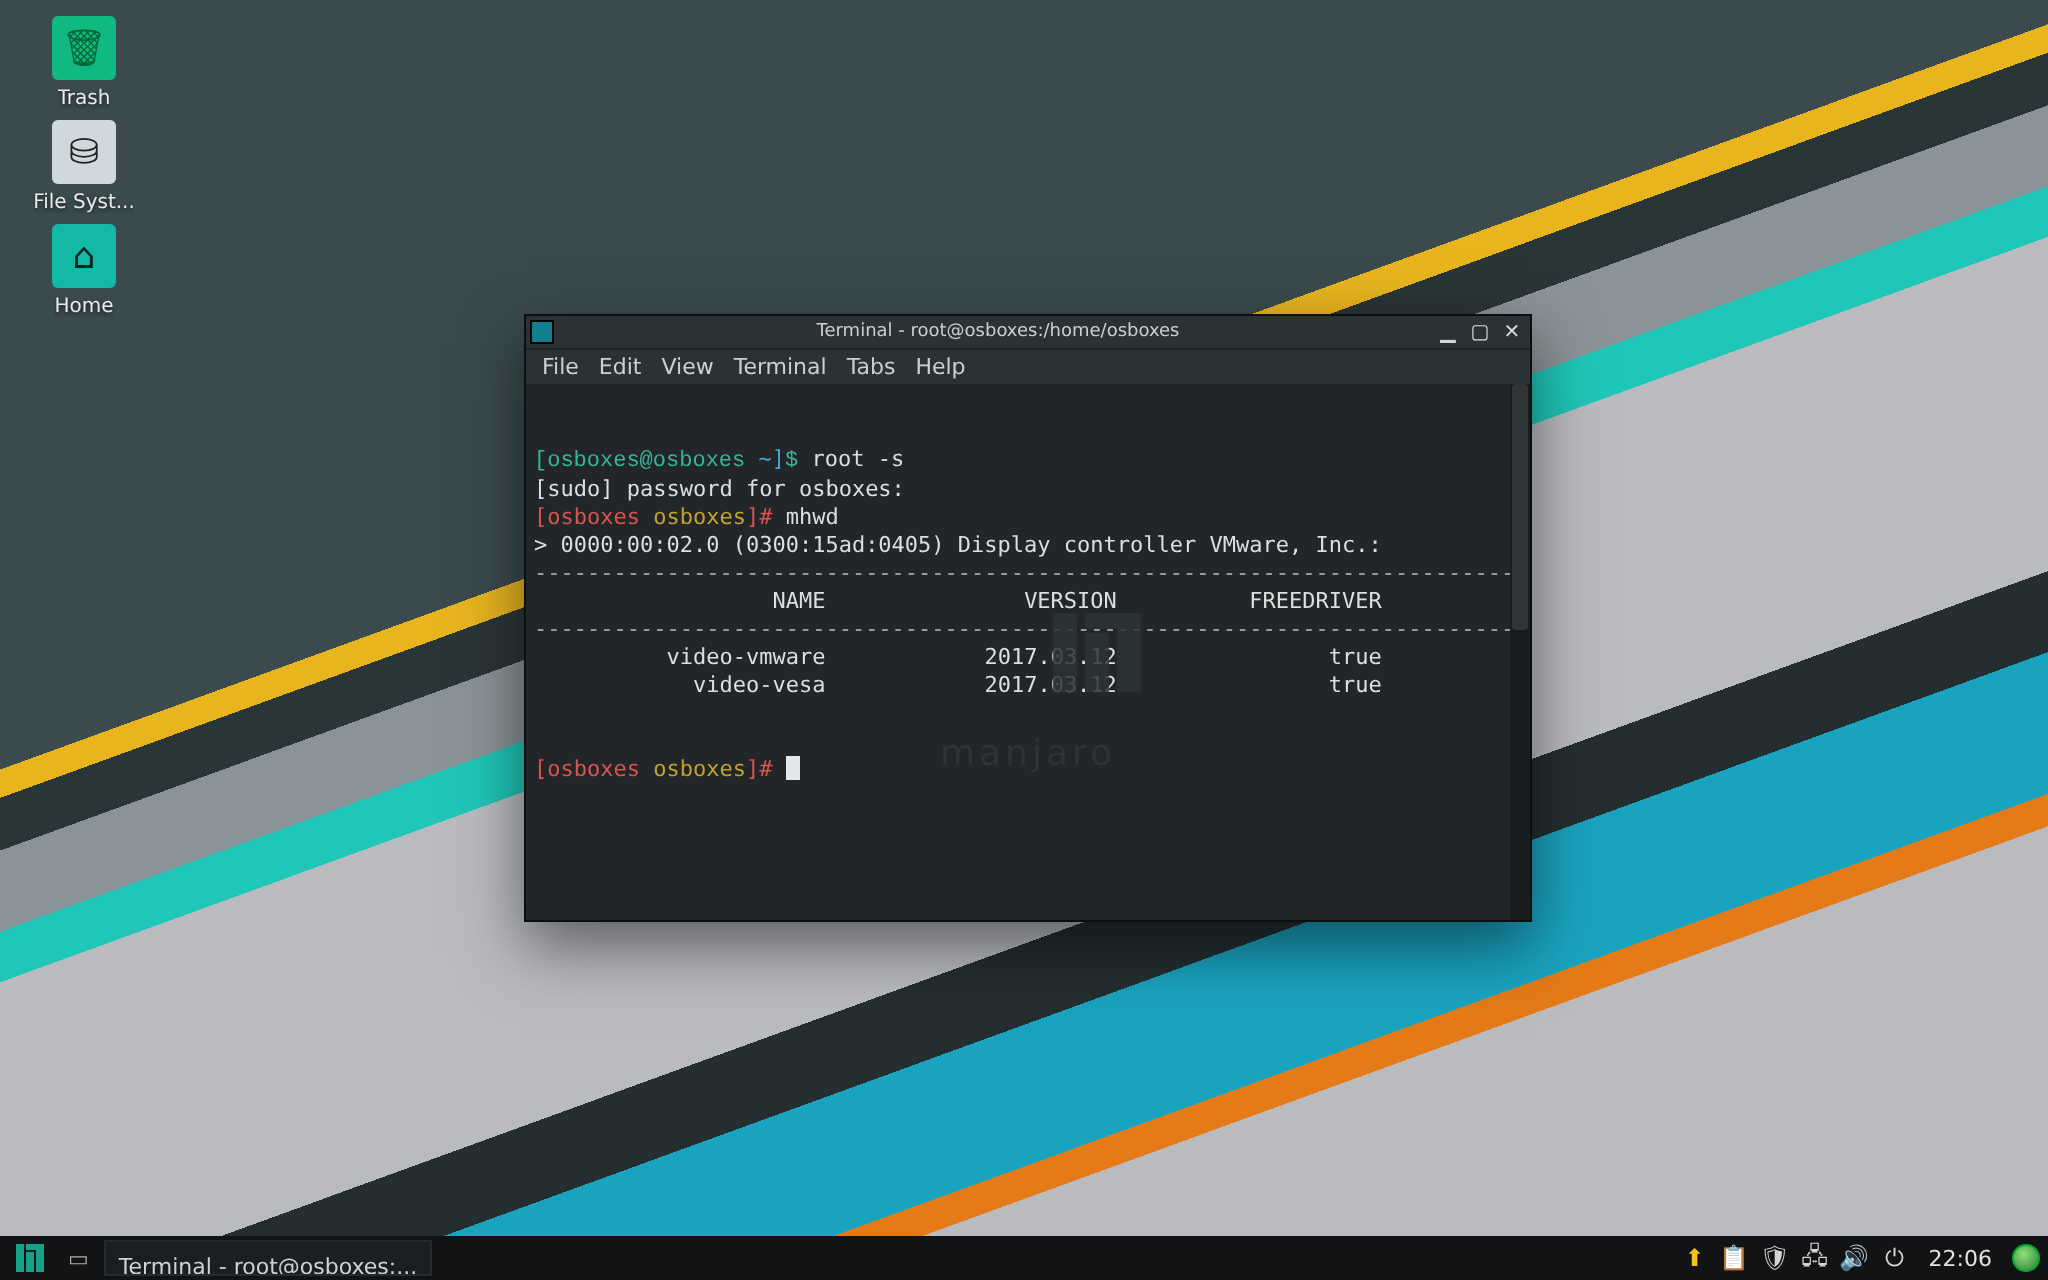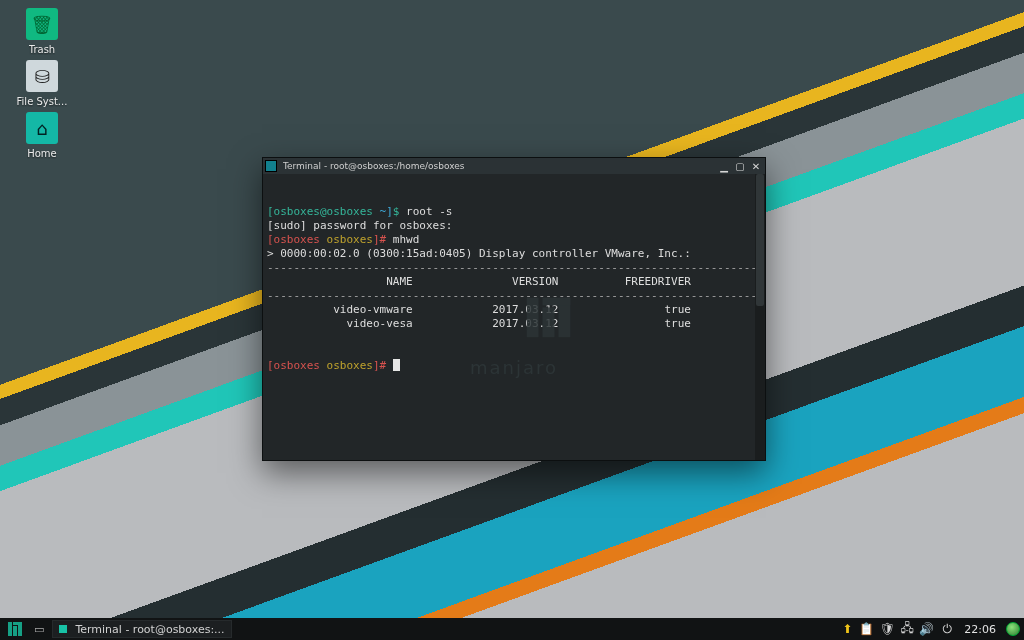--- a/index.html
+++ b/index.html
@@ -49,53 +49,53 @@
     position:absolute; left:262px; top:157px; width:504px; height:304px;
     background:#2b3235; border:1px solid #0c0f10; box-shadow:0 12px 30px rgba(0,0,0,.5);
     display:flex; flex-direction:column; color:#ccc;
   }
   .titlebar {
     height:16px; background:#2b3235; color:#c9c9c9; display:flex; align-items:center;
     font-size:10px; padding:0 2px; user-select:none;
   }
   .titlebar .left-icon { width:12px; height:12px; margin-right:6px; display:inline-block;
     background:#12808e; border:1px solid #000; }
-  .titlebar .title { flex:1; text-align:left; overflow:hidden; text-overflow:ellipsis; white-space:nowrap; font-size:9px; color:#cfcfcf;}
+  .titlebar .title { flex:1; text-align:center; overflow:hidden; text-overflow:ellipsis; white-space:nowrap; font-size:9px; color:#cfcfcf;}
   .win-btn { width:14px; height:14px; margin-left:2px; display:flex; align-items:center; justify-content:center;
     color:#d7d7d7; font-size:10px; cursor:pointer; }
   .menubar {
     height:18px; background:#2b3235; font-size:11px; color:#cfcfcf; display:flex; align-items:center;
     gap:10px; padding:0 8px; border-top:1px solid #1f2527;
   }
   .menubar span { cursor:pointer; }
   .term {
     flex:1; position:relative; background:#222628; color:#d6d6d6;
     font-family:"DejaVu Sans Mono","Consolas",monospace; font-size:11px; line-height:14px;
     padding:3px 4px; white-space:pre; overflow:hidden; letter-spacing:0;
   }
   .term .scroll { position:absolute; right:0; top:0; bottom:0; width:10px; background:#1a1d1e; }
   .term .scroll .thumb{ position:absolute; top:0; height:46%; left:1px; right:1px; background:#303638; border-radius:2px; }
-  .g{color:#35b69a;} .y{color:#c0a32d;} .r{color:#d9534f;margin-top:28px;} .b{color:#3fa8d6;} .w{color:#dedede;} .dim{color:#a6a6a6;}
+  .g{color:#35b69a;font-family:Liberation Mono, monospace;} .y{color:#c0a32d;} .r{color:#d9534f;margin-top:28px;} .b{color:#3fa8d6;} .w{color:#dedede;} .dim{color:#a6a6a6;}
   .cursor{display:inline-block;width:7px;height:12px;background:#e6e6e6;vertical-align:-2px;}
   
   .wm {
     position:absolute; left:50%; top:50%; transform:translate(-50%,-28%); text-align:center;
     color:#2c3436; font-weight:500; letter-spacing:2px; pointer-events:none;
   }
   .wm svg { opacity:.85; }
   .wm .txt { font-size:18px; color:#2c3436; margin-top:6px; font-family:"DejaVu Sans",sans-serif; }
 
   
   .taskbar {
     position:absolute; left:0; right:0; bottom:0; height:22px; background:#111314; color:#d1d1d1;
     display:flex; align-items:center; font-size:11px; padding:0 4px; gap:4px;
   }
   .tb-btn{height:18px;display:flex;align-items:center;justify-content:center;padding:0 4px;cursor:pointer;}
   .tb-launcher svg{display:block}
-  .task-item{display:flex;align-items:center;gap:6px;padding:0 6px;height:18px;border:1px solid transparent;cursor:pointer;max-width:220px;overflow:hidden;}
+  .task-item{display:flex;align-items:center;gap:6px;padding:0 6px;height:18px;border:1px solid transparent;cursor:pointer;max-width:220px;overflow:hidden;flex-direction:column;}
   .task-item.active{background:#1c1f21;border-color:#262a2c;}
   .task-item .ticon{width:8px;height:8px;background:#18c2a6;display:inline-block;margin-right:2px;}
   .spacer{flex:1}
   .tray{display:flex;align-items:center;gap:6px;}
   .tray .ic{width:14px;height:14px;display:flex;align-items:center;justify-content:center;font-size:12px;color:#d4d4d4;cursor:pointer;}
   .clock{padding:0 4px;font-size:11px;color:#e3e3e3;}
   .round{width:14px;height:14px;border-radius:50%;background:radial-gradient(circle at 40% 35%, #8be27a, #2e7d32);border:1px solid #0a3;cursor:pointer;}
 </style>
 </head>
 <body>
@@ -116,20 +116,28 @@
     <span class="label">Home</span>
   </div>
 
   <div class="window">
     <div class="titlebar">
       <span class="left-icon"></span>
       <span class="title">Terminal - root@osboxes:/home/osboxes</span>
       <span class="win-btn">▁</span>
       <span class="win-btn">▢</span>
       <span class="win-btn">✕</span>
+    </div>
+    <div class="menubar">
+      <span>File</span>
+      <span>Edit</span>
+      <span>View</span>
+      <span>Terminal</span>
+      <span>Tabs</span>
+      <span>Help</span>
     </div>
 
     <div class="term">
       <div class="wm">
         <svg width="44" height="40" viewBox="0 0 44 40">
           <rect x="0" y="0" width="12" height="40" fill="#2c3436"></rect>
           <rect x="16" y="10" width="12" height="30" fill="#2c3436"></rect>
           <rect x="32" y="0" width="12" height="40" fill="#2c3436"></rect>
           <rect x="16" y="0" width="28" height="8" fill="#2c3436"></rect>
         </svg>

